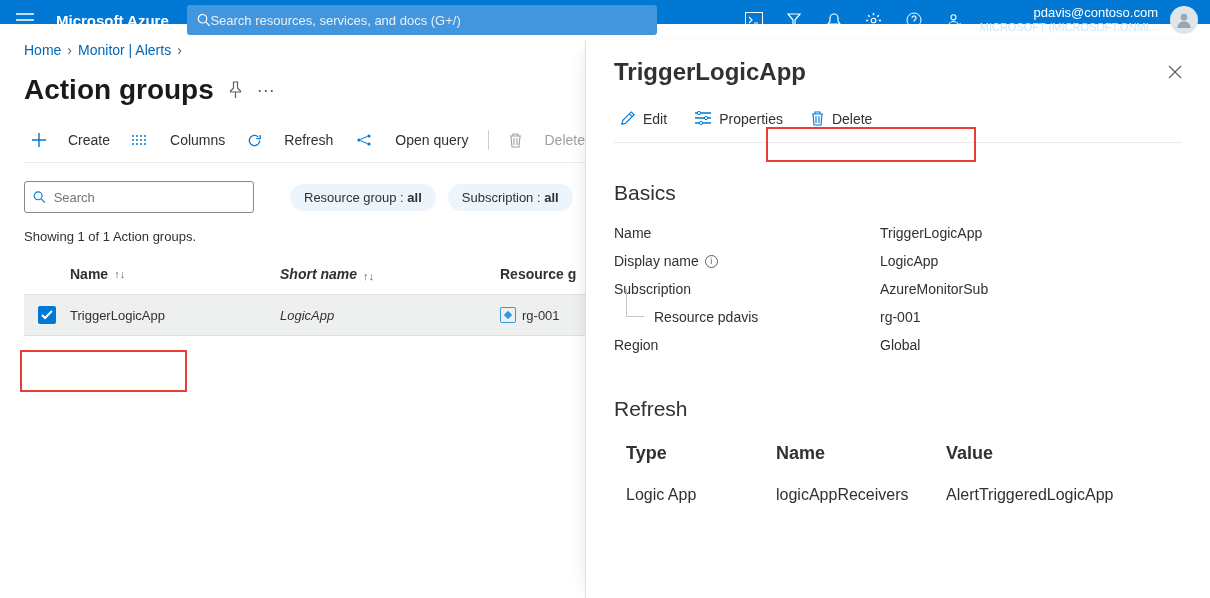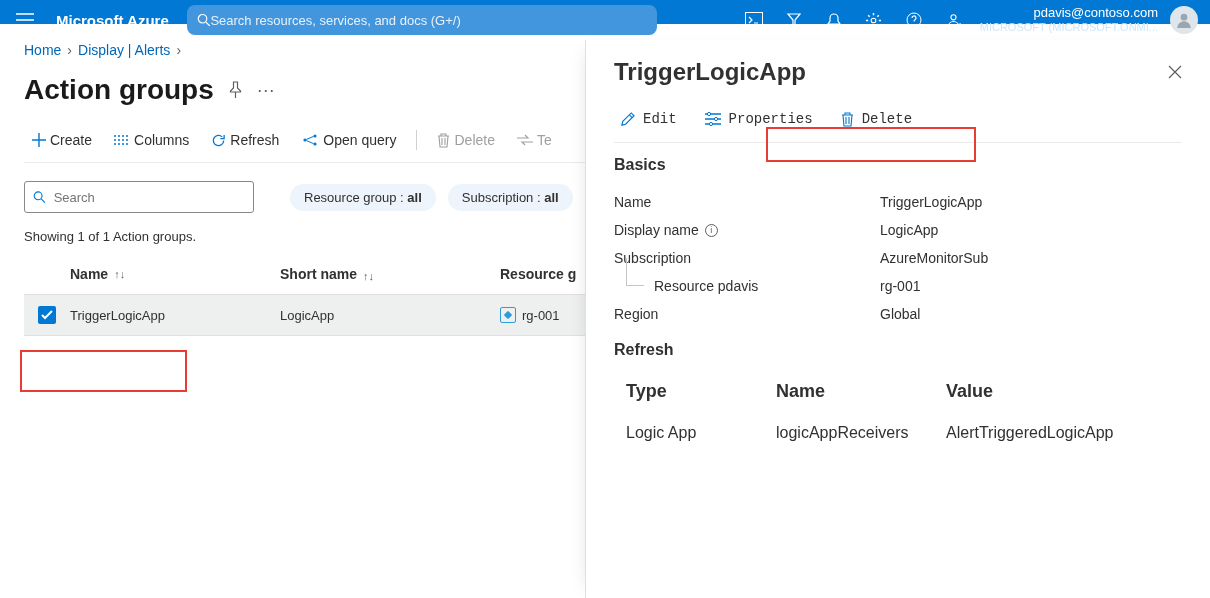--- a/index.html
+++ b/index.html
@@ -21,21 +21,21 @@
     align-items: center;
     padding: 16px 6px 0 10px;
     color: #fff;
   }
   .topbar .hamburger { width: 30px; display:flex; justify-content:center; align-items:center; cursor:pointer;}
   .brand { font-weight: 600; font-size: 15px; margin: 0 18px 0 16px; white-space: nowrap;}
   .searchbox {
     flex: 0 0 470px;
     background: #4296dd;
     height: 30px;
-    border-radius: 8px;
+    border-radius: 3px;
     display: flex;
     align-items: center;
     padding: 0 10px;
     color: #fff;
   }
   .searchbox input {
     background: transparent; border: none; outline: none;
     color: #fff; font-size: 13px; width: 100%;
   }
   .searchbox input::placeholder { color: #e8f1fa; }
@@ -48,21 +48,21 @@
   
   .content { padding: 18px 0 0 24px; position:relative;}
   .crumbs { display:flex; align-items:center; gap: 6px; color:#0067b8; font-size:14px;}
   .crumbs a { color:#0067b8; text-decoration:none; cursor:pointer;}
   .chev { color:#605e5c; }
   .page-title-row { display:flex; align-items:center; gap:14px; margin-top:16px;}
   .page-title { font-size:28px; font-weight:700; color:#1b1a19;}
   .title-icn { color:#605e5c; cursor:pointer;}
   
   .toolbar { display:flex; align-items:center; gap:6px; margin-top:22px; border-bottom:1px solid #edebe9; padding-bottom:10px;}
-  .tbtn { display:flex; align-items:center; gap:4px; color:#323130; padding:4px 8px; cursor:pointer; font-size:14px;}
+  .tbtn { display:flex; align-items:center; gap:22px; color:#323130; padding:4px 8px; cursor:pointer; font-size:14px;}
   .tbtn.disabled { color:#a19f9d;}
   .tsep { width:1px; height:20px; background:#d2d0ce; margin:0 6px;}
   
   .filter-row { display:flex; align-items:center; gap:12px; margin-top:18px;}
   .searchfield {
     width: 230px; height:32px; border:1px solid #8a8886; border-radius:3px;
     display:flex; align-items:center; padding:0 8px; gap:8px;
   }
   .searchfield input { border:none; outline:none; font-size:13px; width:100%; color:#605e5c;}
   .pill {
@@ -70,41 +70,41 @@
     font-size:13px; color:#323130; cursor:pointer;
   }
   .pill b { font-weight:600; }
   .status-line { margin-top:16px; color:#323130; font-size:13px;}
   
   .table { margin-top:10px; }
   .thead, .trow { display:flex; align-items:center;}
   .thead { padding:12px 0; font-weight:600; font-size:14px;}
   .col-check { width:46px; display:flex; justify-content:center;}
   .col-name { width:210px; display:flex; align-items:center; gap:6px;}
-  .col-short { width:220px; display:flex; align-items:flex-end; gap:6px;}
+  .col-short { width:220px; display:flex; align-items:flex-end; gap:6px;font-style:italic;}
   .col-rg { width:200px; display:flex; align-items:center; gap:6px;}
   .sortglyph { color:#605e5c; font-size:11px;}
   .trow { background:#eeefef; height:42px; border-top:1px solid #e1dfdd; border-bottom:1px solid #e1dfdd;}
   .chk { width:18px; height:18px; background:#0078d4; border-radius:2px; display:flex; align-items:center; justify-content:center;}
   .rg-icon { width:16px; height:16px; border:1.5px solid #2f9bd8; border-radius:2px; position:relative;}
   .rg-icon::after{content:""; position:absolute; width:6px; height:6px; background:#2f9bd8; border-radius:1px; top:4px; left:4px; transform:rotate(45deg);}
   .hotspot { position:absolute; border:2px solid #e83c34; pointer-events:none;}
   .hotspot.row { left:20px; top:350px; width:167px; height:42px;}
   .hotspot.tag { left:766px; top:127px; width:210px; height:35px;}
   
   .pane {
     position:absolute; top:40px; right:0; width:625px; bottom:0;
     background:#fff; border-left:1px solid #e1dfdd; padding:18px 28px 0 28px;
     box-shadow:-8px 0 18px -12px rgba(0,0,0,.15);
   }
   .pane-head { display:flex; align-items:center; justify-content:space-between;}
   .pane-title { font-size:24px; font-weight:600;}
   .pane-toolbar { display:flex; align-items:center; gap:16px; margin-top:22px; border-bottom:1px solid #edebe9; padding-bottom:12px; font-size:14px;}
-  .pbtn { display:flex; align-items:center; gap:8px; cursor:pointer; padding:3px 6px;font-family:Liberation Mono, monospace;}
-  .section-h { font-weight:700; font-size:16px; margin-top:13px; margin-bottom:14px;}
+  .pbtn { display:flex; align-items:flex-start; gap:8px; cursor:pointer; padding:3px 6px;}
+  .section-h { font-weight:400; font-size:21px; margin-top:38px; margin-bottom:14px;}
   .kv { display:flex; align-items:center; font-size:14px; padding:6px 0;}
   .kv .k { width:266px; color:#323130; display:flex; align-items:center; gap:6px;}
   .kv .v { color:#323130;}
   .kv.indented .k { padding-left:40px; position:relative;}
   .tree-line { position:absolute; left:12px; top:-20px; width:18px; height:28px; border-left:1px solid #c8c6c4; border-bottom:1px solid #c8c6c4;}
   .atable { margin-top:14px;}
   .atable .ahead { display:flex; font-weight:600; padding:8px 12px; font-size:18px;}
   .atable .arow { display:flex; padding:14px 12px; font-size:16px;}
   .ac1{width:150px;} .ac2{width:170px;} .ac3{flex:1;}
   .info-circle{width:13px;height:13px;border:1px solid #605e5c;border-radius:50%;display:inline-flex;align-items:center;justify-content:center;font-size:9px;color:#605e5c;}
@@ -172,21 +172,21 @@
         <circle cx="8" cy="5.5" r="3" fill="#9aa7b0"></circle>
         <path d="M2 15c0-3.3 2.7-6 6-6s6 2.7 6 6" fill="#9aa7b0"></path>
       </svg>
   </div>
 </div>
 
 <div class="content">
   <div class="crumbs">
     <a>Home</a>
     <span class="chev">›</span>
-    <a>Display | Alerts</a>
+    <a>Monitor | Alerts</a>
     <span class="chev">›</span>
   </div>
 
   <div class="page-title-row">
     <div class="page-title">Action groups</div>
     <span class="title-icn">
       <svg width="15" height="18" viewBox="0 0 14 18">
           <path d="M5 1h4v6l3 3v1H2v-1l3-3V1zM7 11v6" stroke="#605e5c" fill="none" stroke-width="1.2"></path>
         </svg>
     </span>

